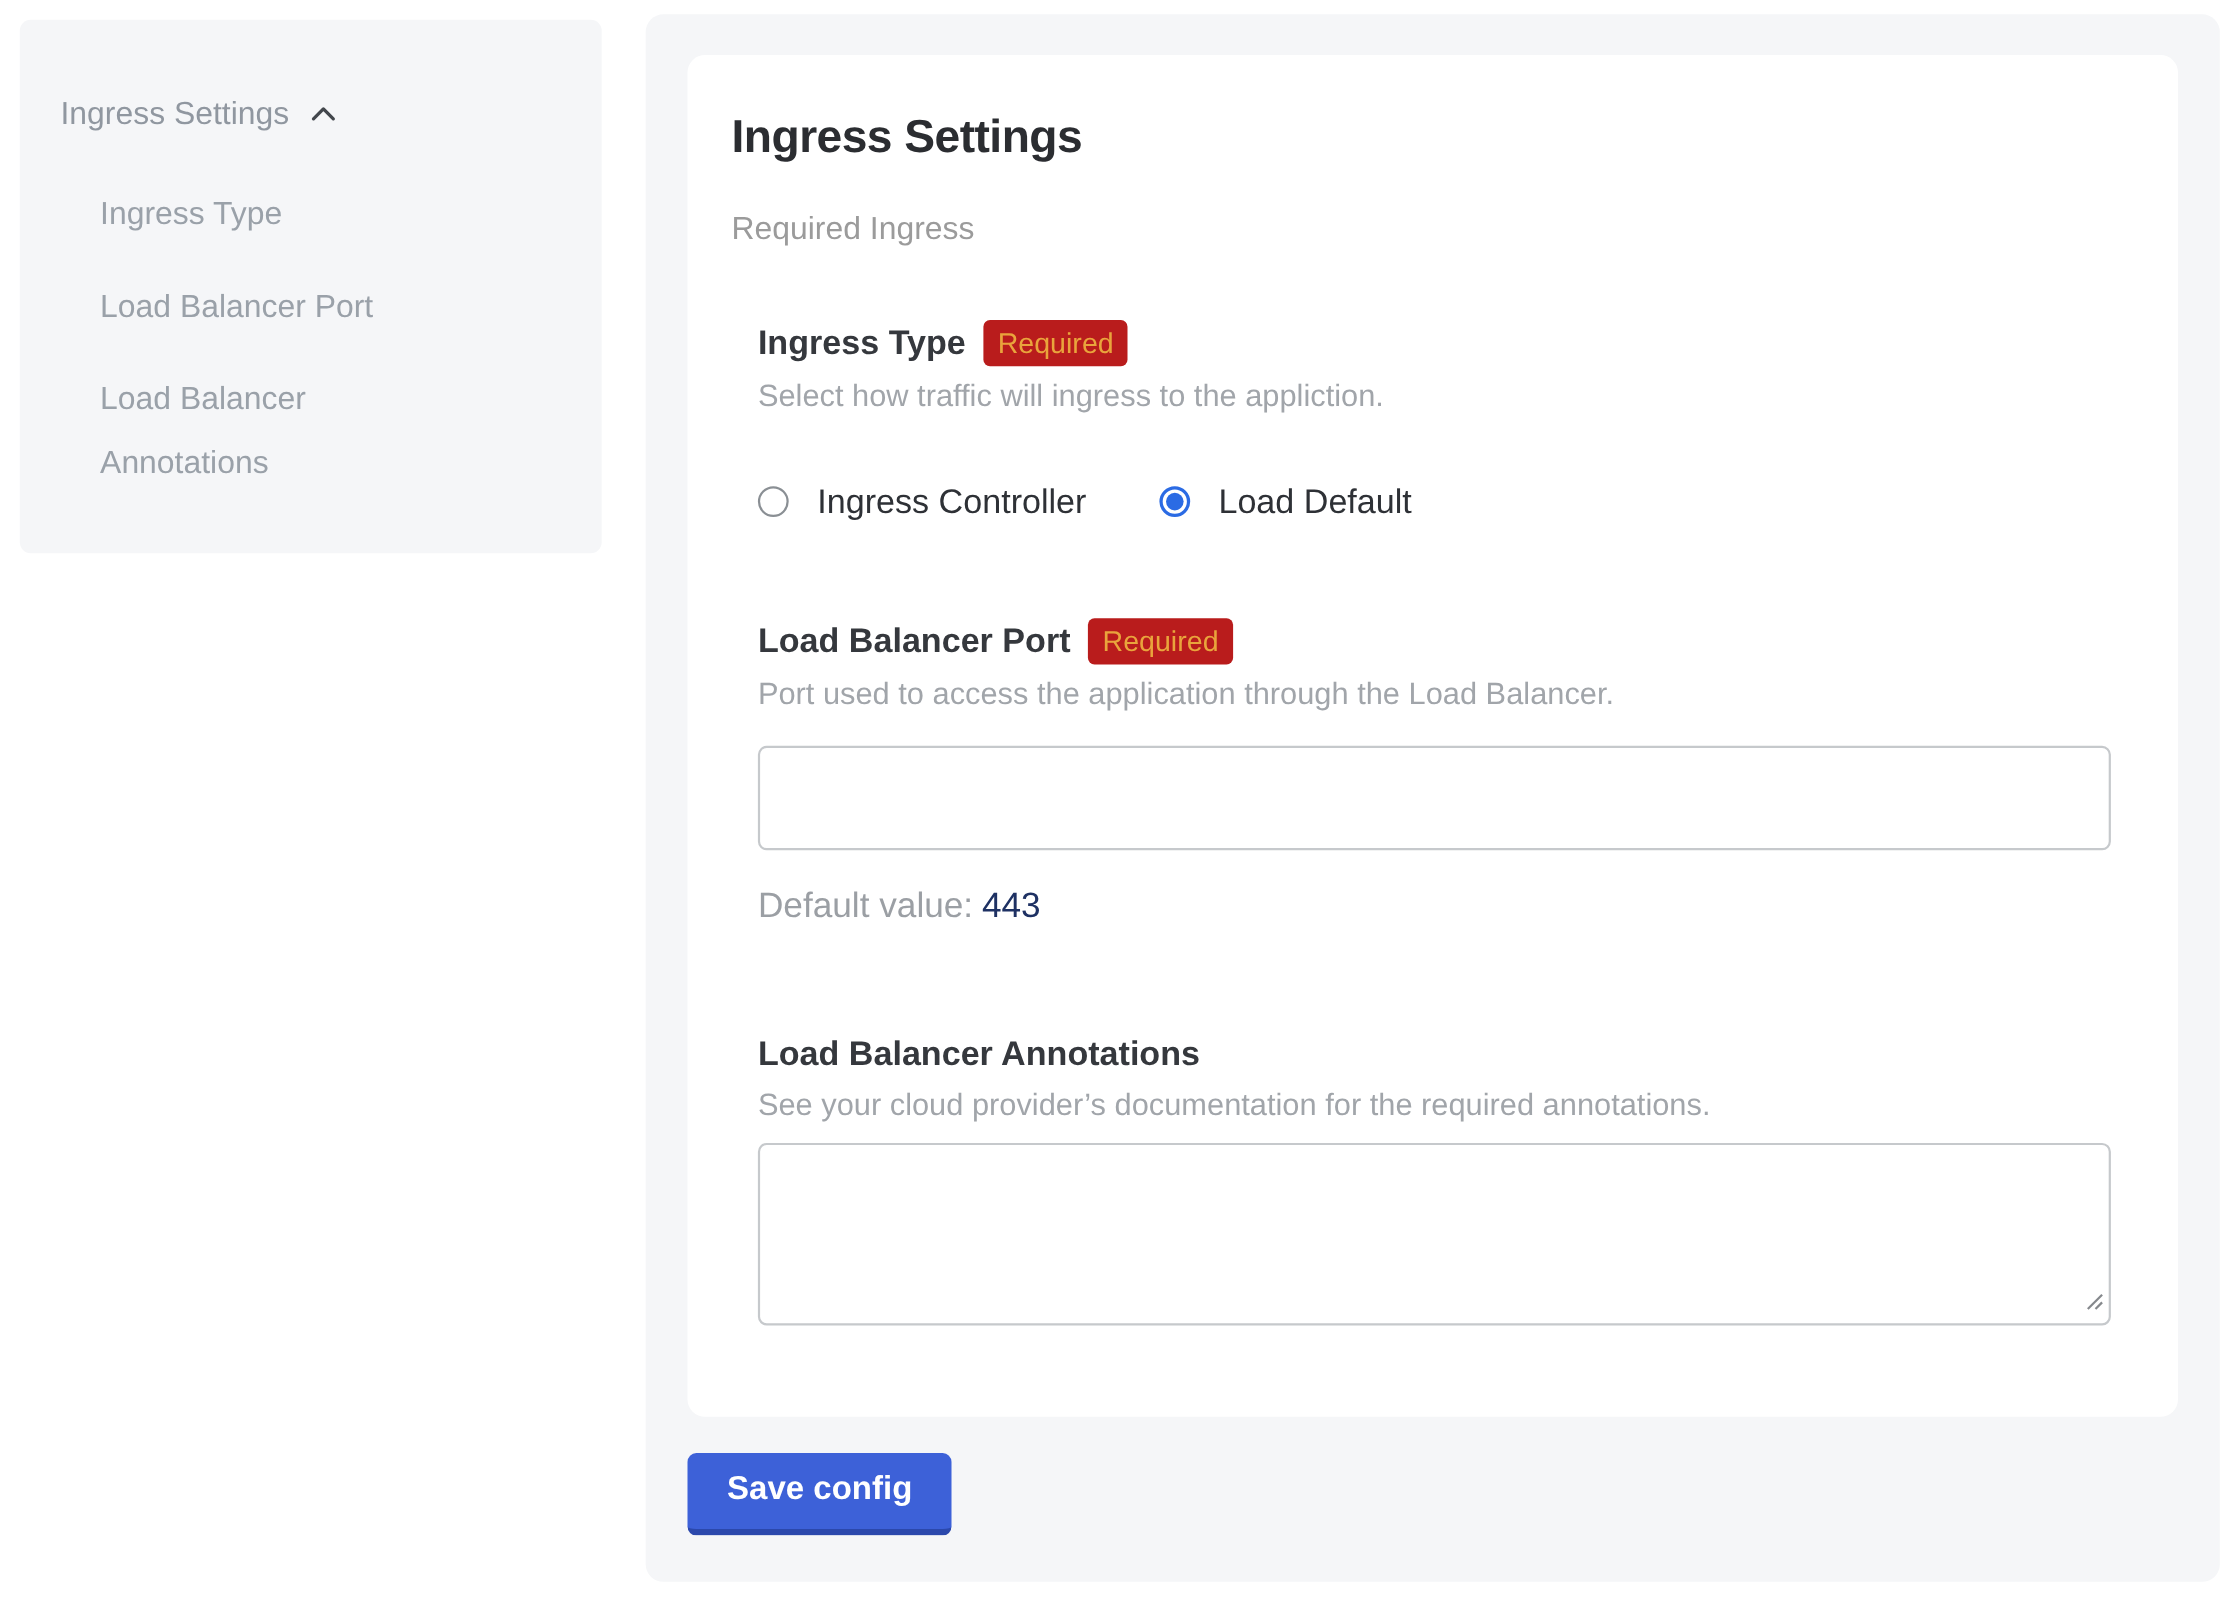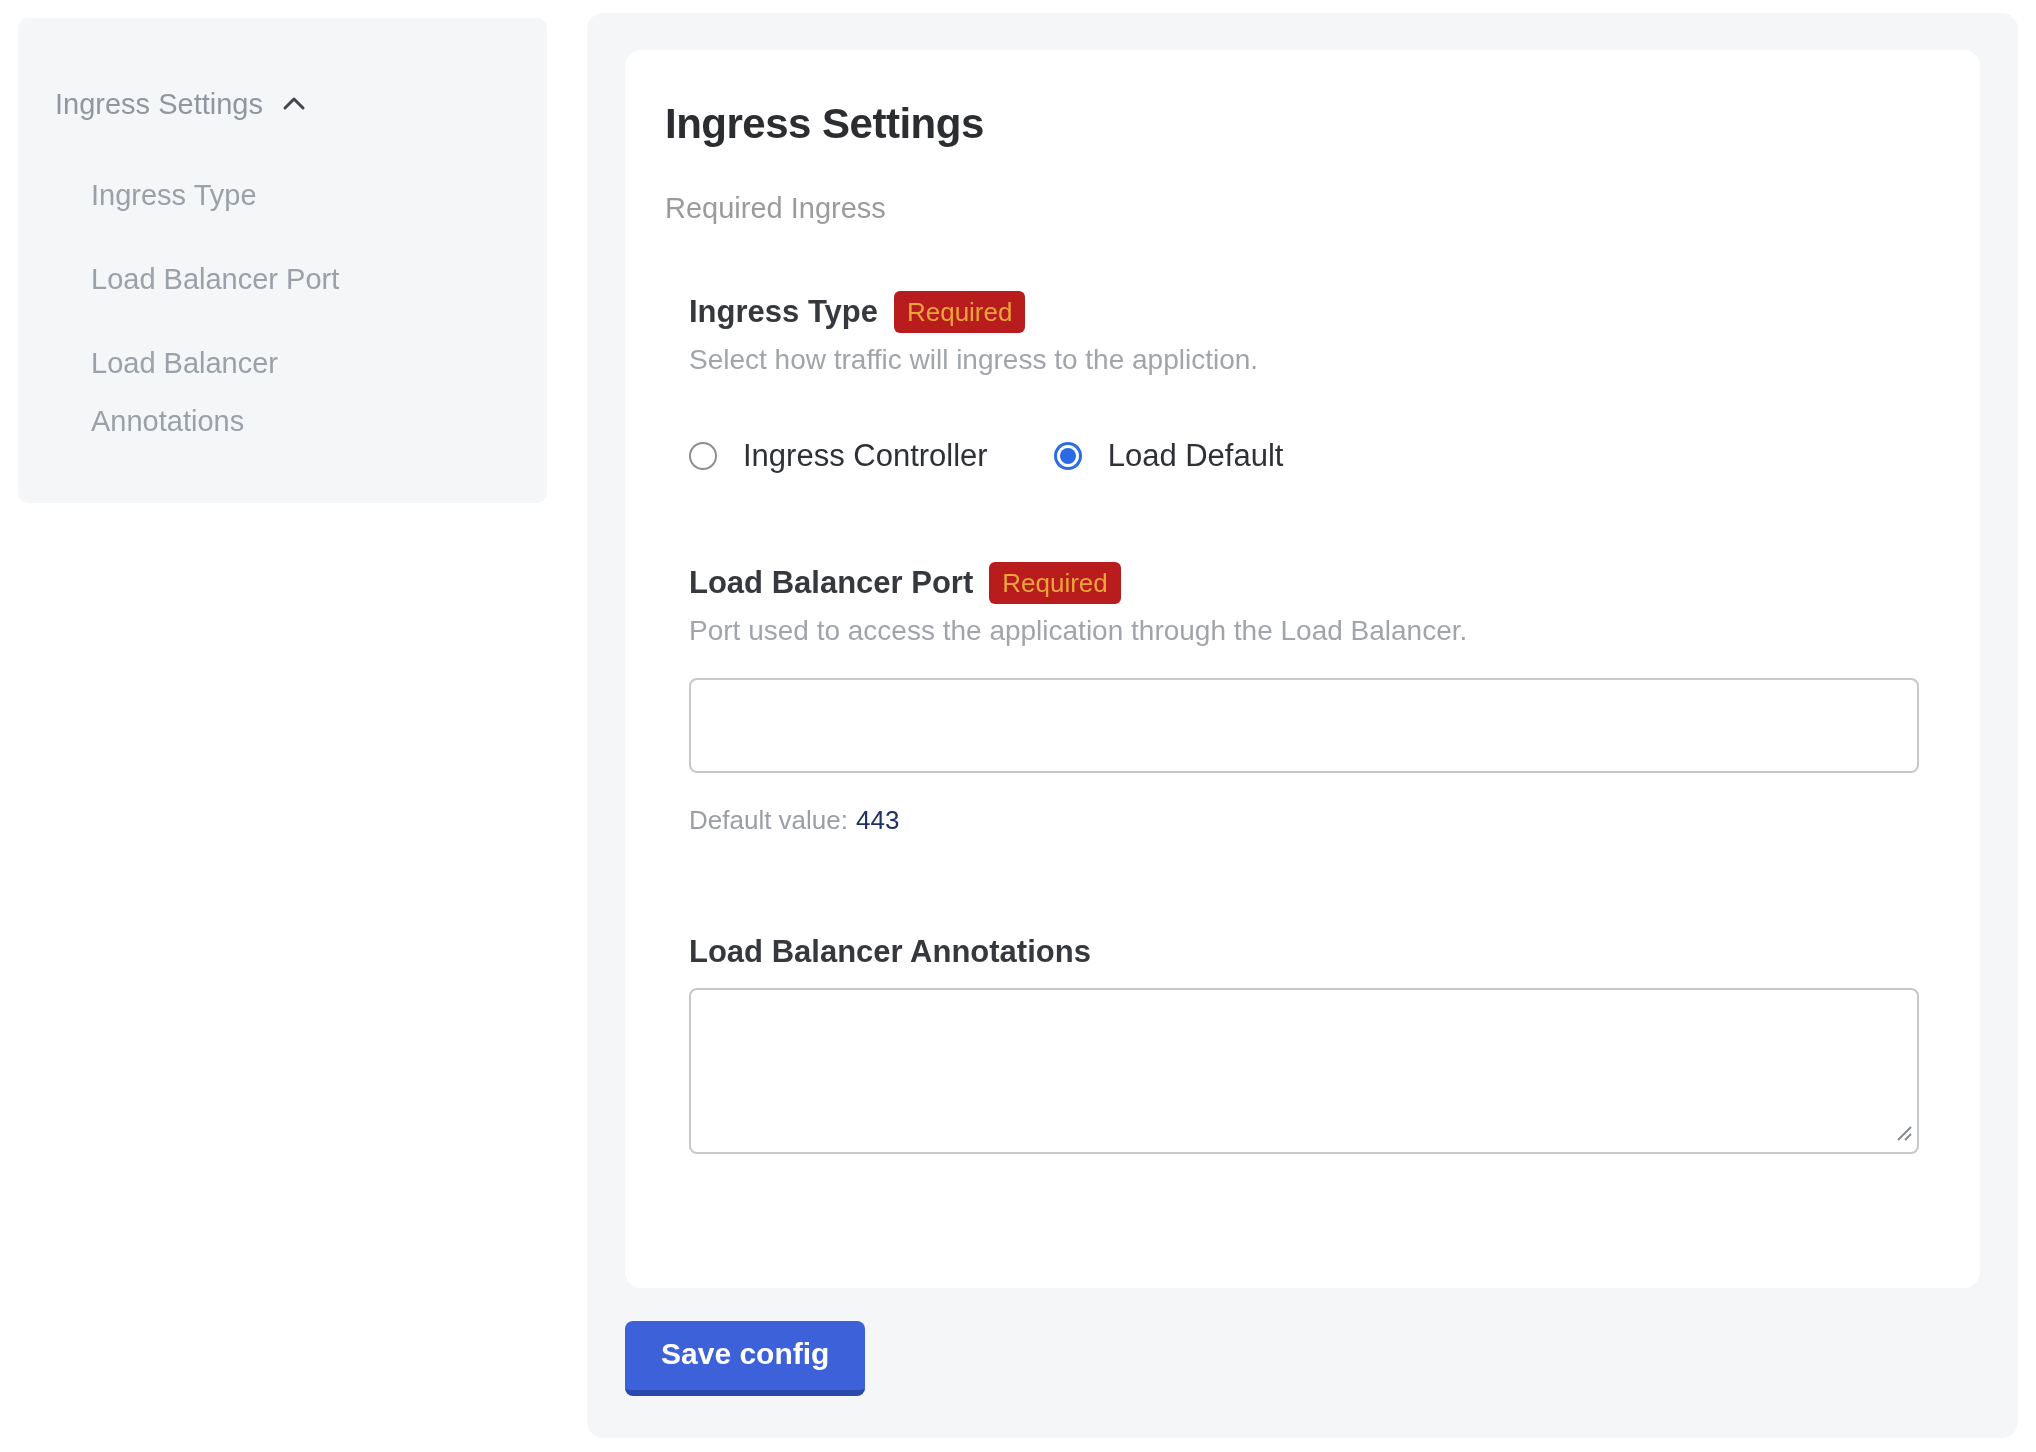--- a/index.html
+++ b/index.html
@@ -69,21 +69,21 @@
 
   
   .text-input {
     margin-top: 29px; display: block;
     width: 1230px; height: 95px;
     border: 2px solid #c6c9cc; border-radius: 8px;
     font-family: "Liberation Sans", "DejaVu Sans", sans-serif;
     font-size: 30px; color: #2d2f33; padding: 0 24px;
     background: #ffffff; outline: none;
   }
-  .default-row { margin-top: 32px; font-size: 26px; color: #9b9fa4; }
+  .default-row { margin-top: 32px; font-size: 32px; color: #9b9fa4; }
   .default-value { color: #1e3163; font-weight: 500; margin-left: 8px; }
 
   
   .textarea-wrap { position: relative; margin-top: 16px; width: 1230px; }
   .textarea {
     display: block; width: 1230px; height: 166px; resize: none;
     border: 2px solid #c6c9cc; border-radius: 8px;
     font-family: "Liberation Sans", "DejaVu Sans", sans-serif;
     font-size: 28px; color: #2d2f33; padding: 14px 24px;
     background: #ffffff; outline: none;
@@ -158,20 +158,21 @@
 
         <div class="default-row">
           <span>Default value:</span><span class="default-value">443</span>
         </div>
       </div>
 
       <div class="section section-lb-annotations">
         <div class="section-head">
           <span class="section-label">Load Balancer Annotations</span>
         </div>
+        <div class="section-help">See your cloud provider’s documentation for the required annotations.</div>
 
         <div class="textarea-wrap">
           <textarea class="textarea" style=""></textarea>
           <span class="resize-handle">
             <svg width="18" height="18" viewBox="0 0 18 18">
               <line x1="3" y1="16" x2="16" y2="3" stroke="#85888c" stroke-width="2"></line>
               <line x1="10" y1="16" x2="16" y2="10" stroke="#85888c" stroke-width="2"></line>
             </svg>
           </span>
         </div>

